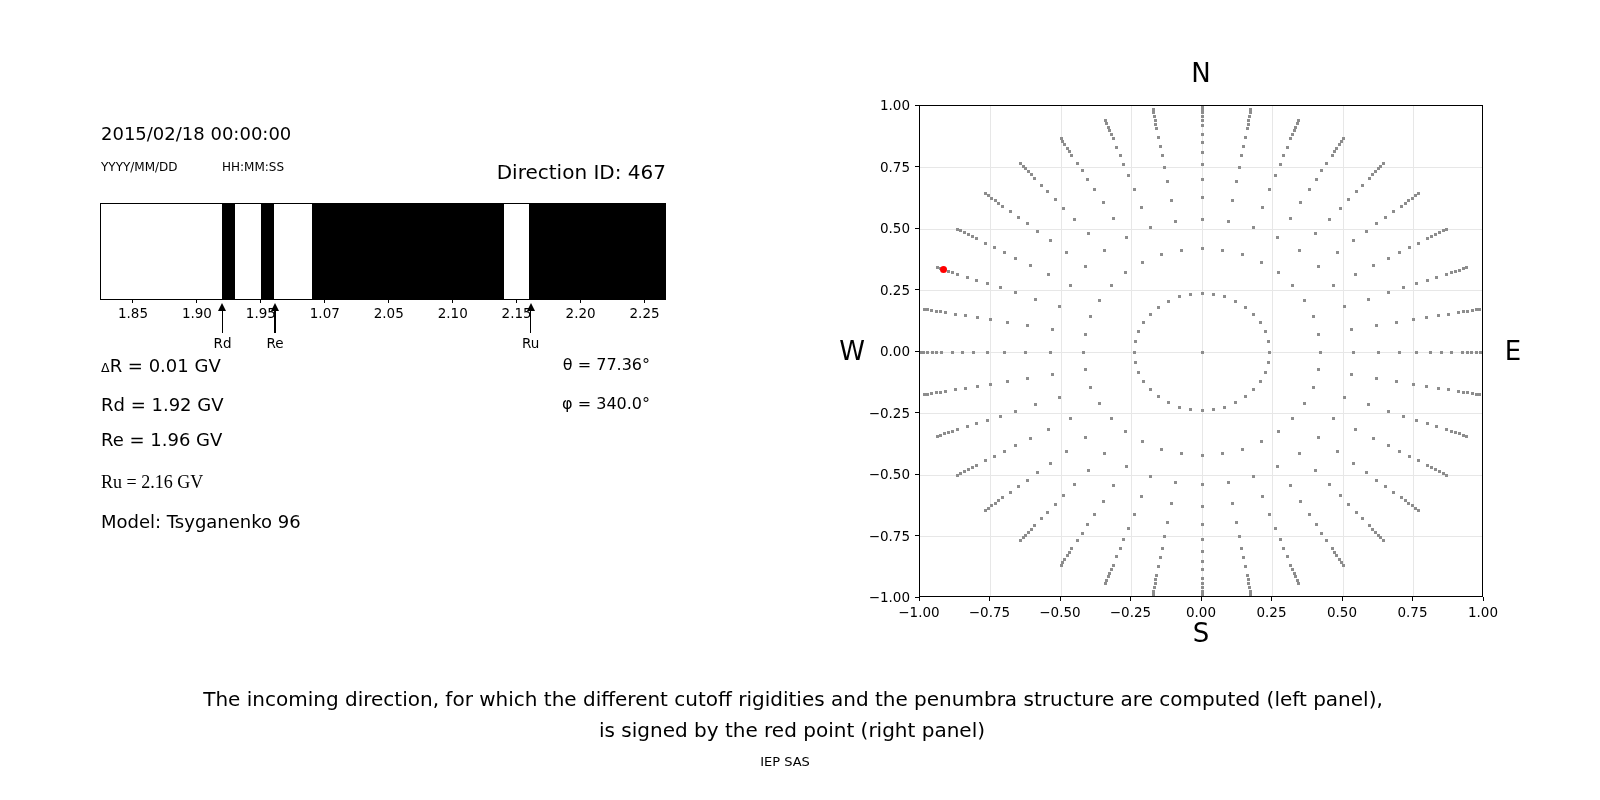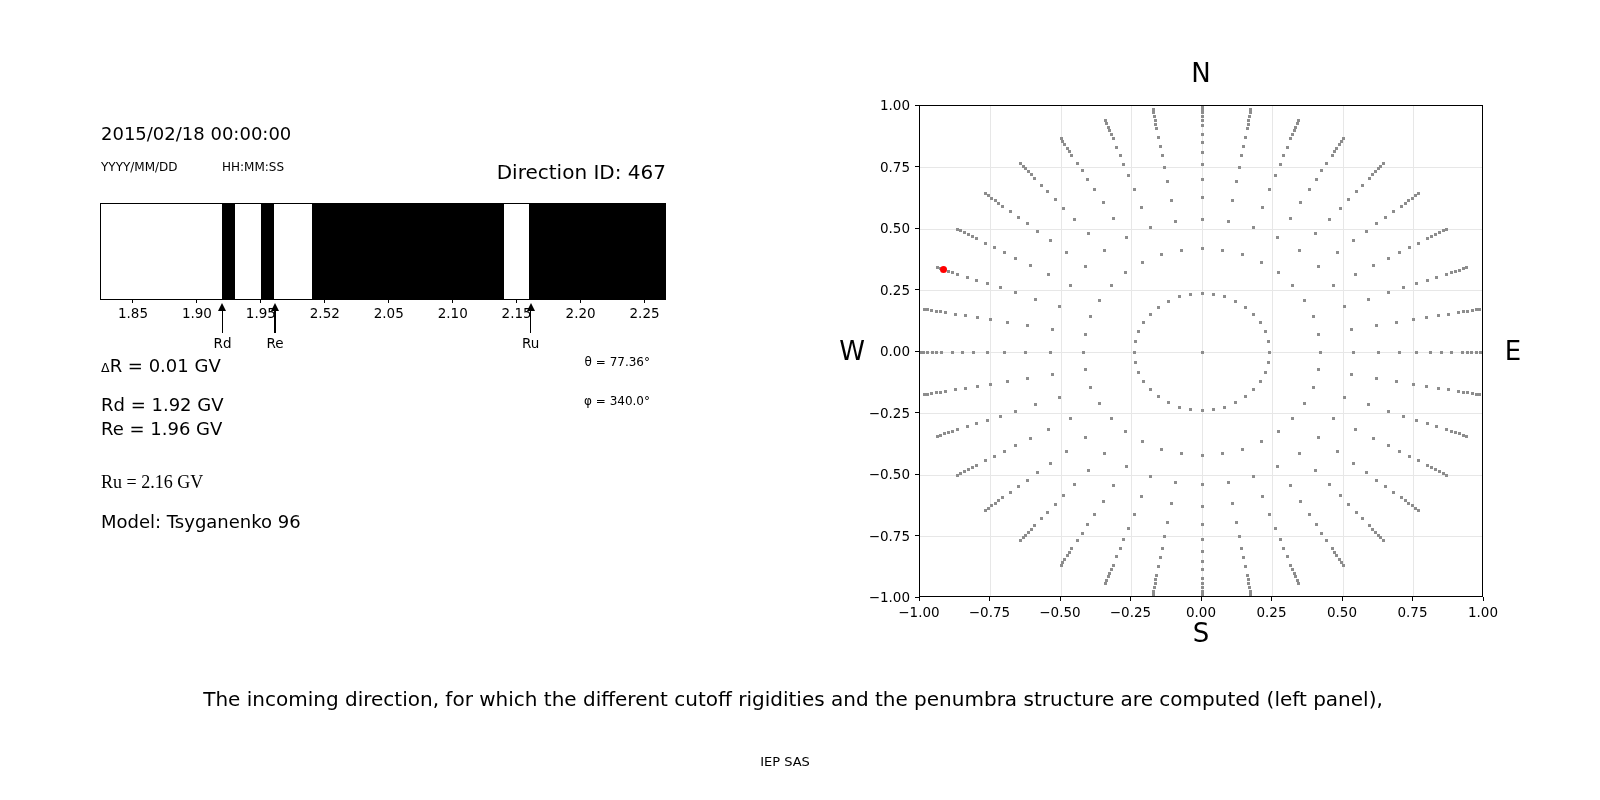--- a/index.html
+++ b/index.html
@@ -8,21 +8,21 @@
   .abs{position:absolute;}
   .txt{white-space:nowrap;}
 
   
   #geo-position{left:101px;top:84px;font-size:18px;}
   #datetime{left:101px;top:123px;font-size:18px;}
   #date-format{left:101px;top:160px;font-size:12px;}
   #time-format{left:222px;top:160px;font-size:12px;}
   #direction-id{right:934px;top:160px;font-size:20px;}
   .param-row{left:101px;font-size:18px;}
-  .param-right{right:950px;font-size:12px;}
+  .param-right{right:950px;font-size:16px;}
   .small-delta{font-size:70%;}
 
   
   #penumbra-plot{left:100px;top:203px;width:566px;height:97px;
                  border:1px solid #000;box-sizing:border-box;background:#fff;}
   .band{position:absolute;top:0;height:95px;background:#000;}
   .pen-xtick{position:absolute;top:100%;width:1px;height:4px;background:#000;}
   .pen-xlabel{position:absolute;top:calc(100% + 6px);font-size:13.5px;transform:translateX(-50%);white-space:nowrap;}
   .arrow-anchor{position:absolute;top:99px;width:0;height:0;}
   .arrow-head{position:absolute;top:0;left:-4px;width:0;height:0;
@@ -70,21 +70,21 @@
       <div class="band" style="left: 159.864px; width: 12.7891px; background: rgb(0, 0, 0);"></div>
       <div class="band" style="left: 211.02px; width: 191.837px; background: rgb(0, 0, 0);"></div>
       <div class="band" style="left: 428.435px; width: 135.565px; background: rgb(0, 0, 0);"></div>
       <div class="pen-xtick" style="left: 31.4728px;"></div>
       <div class="pen-xlabel" style="left: 31.9728px;">1.85</div>
       <div class="pen-xtick" style="left: 95.4184px;"></div>
       <div class="pen-xlabel" style="left: 95.9184px;">1.90</div>
       <div class="pen-xtick" style="left: 159.364px;"></div>
       <div class="pen-xlabel" style="left: 159.864px;">1.95</div>
       <div class="pen-xtick" style="left: 223.31px;"></div>
-      <div class="pen-xlabel" style="left: 223.81px;">2.52</div>
+      <div class="pen-xlabel" style="left: 223.81px;">1.07</div>
       <div class="pen-xtick" style="left: 287.255px;"></div>
       <div class="pen-xlabel" style="left: 287.755px;">2.05</div>
       <div class="pen-xtick" style="left: 351.201px;"></div>
       <div class="pen-xlabel" style="left: 351.701px;">2.10</div>
       <div class="pen-xtick" style="left: 415.146px;"></div>
       <div class="pen-xlabel" style="left: 415.646px;">2.15</div>
       <div class="pen-xtick" style="left: 479.092px;"></div>
       <div class="pen-xlabel" style="left: 479.592px;">2.20</div>
       <div class="pen-xtick" style="left: 543.037px;"></div>
       <div class="pen-xlabel" style="left: 543.537px;">2.25</div>
@@ -102,21 +102,21 @@
         <div class="arrow-head"></div>
         <div class="arrow-shaft"></div>
         <div class="arrow-label">Ru</div>
       </div>
     </div>
 
   <div class="abs txt param-row" style="top:355px;">
     <span class="small-delta">Δ</span><span>R = 0.01 GV</span>
   </div>
   <div class="abs txt param-row" style="top:394px;">Rd = 1.92 GV</div>
-  <div class="abs txt param-row" style="top:418px;">Re = 1.96 GV</div>
+  <div class="abs txt param-row" style="top:429px;">Re = 1.96 GV</div>
   <div class="abs txt param-row" style="top:472px;font-family:Liberation Serif, serif;">Ru = 2.16 GV</div>
   <div class="abs txt param-row" style="top:511px;">Model: Tsyganenko 96</div>
 
   <div class="abs txt param-right" style="top:355px;">θ = 77.36°</div>
   <div class="abs txt param-right" style="top:394px;">φ = 340.0°</div>
 
   <div class="abs" id="direction-wrap">
     <div id="direction-grid">
         <div class="gridline-v" style="left: 70px;"></div>
         <div class="gridline-h" style="top: 430px;"></div>
@@ -711,14 +711,15 @@
       <div class="dir-ylabel" style="top: 307.5px;">−0.25</div>
       <div class="dir-ytick" style="top: 368.5px;"></div>
       <div class="dir-ylabel" style="top: 369px;">−0.50</div>
       <div class="dir-ytick" style="top: 430px;"></div>
       <div class="dir-ylabel" style="top: 430.5px;">−0.75</div>
       <div class="dir-ytick" style="top: 491.5px;"></div>
       <div class="dir-ylabel" style="top: 492px;">−1.00</div>
     </div>
 
   <div class="abs caption-line" id="caption-1">The incoming direction, for which the different cutoff rigidities and the penumbra structure are computed (left panel),</div>
+  <div class="abs caption-line" id="caption-2">is signed by the red point (right panel)</div>
   <div class="abs" id="credit">IEP SAS</div>
 </div>
 
 </body></html>

